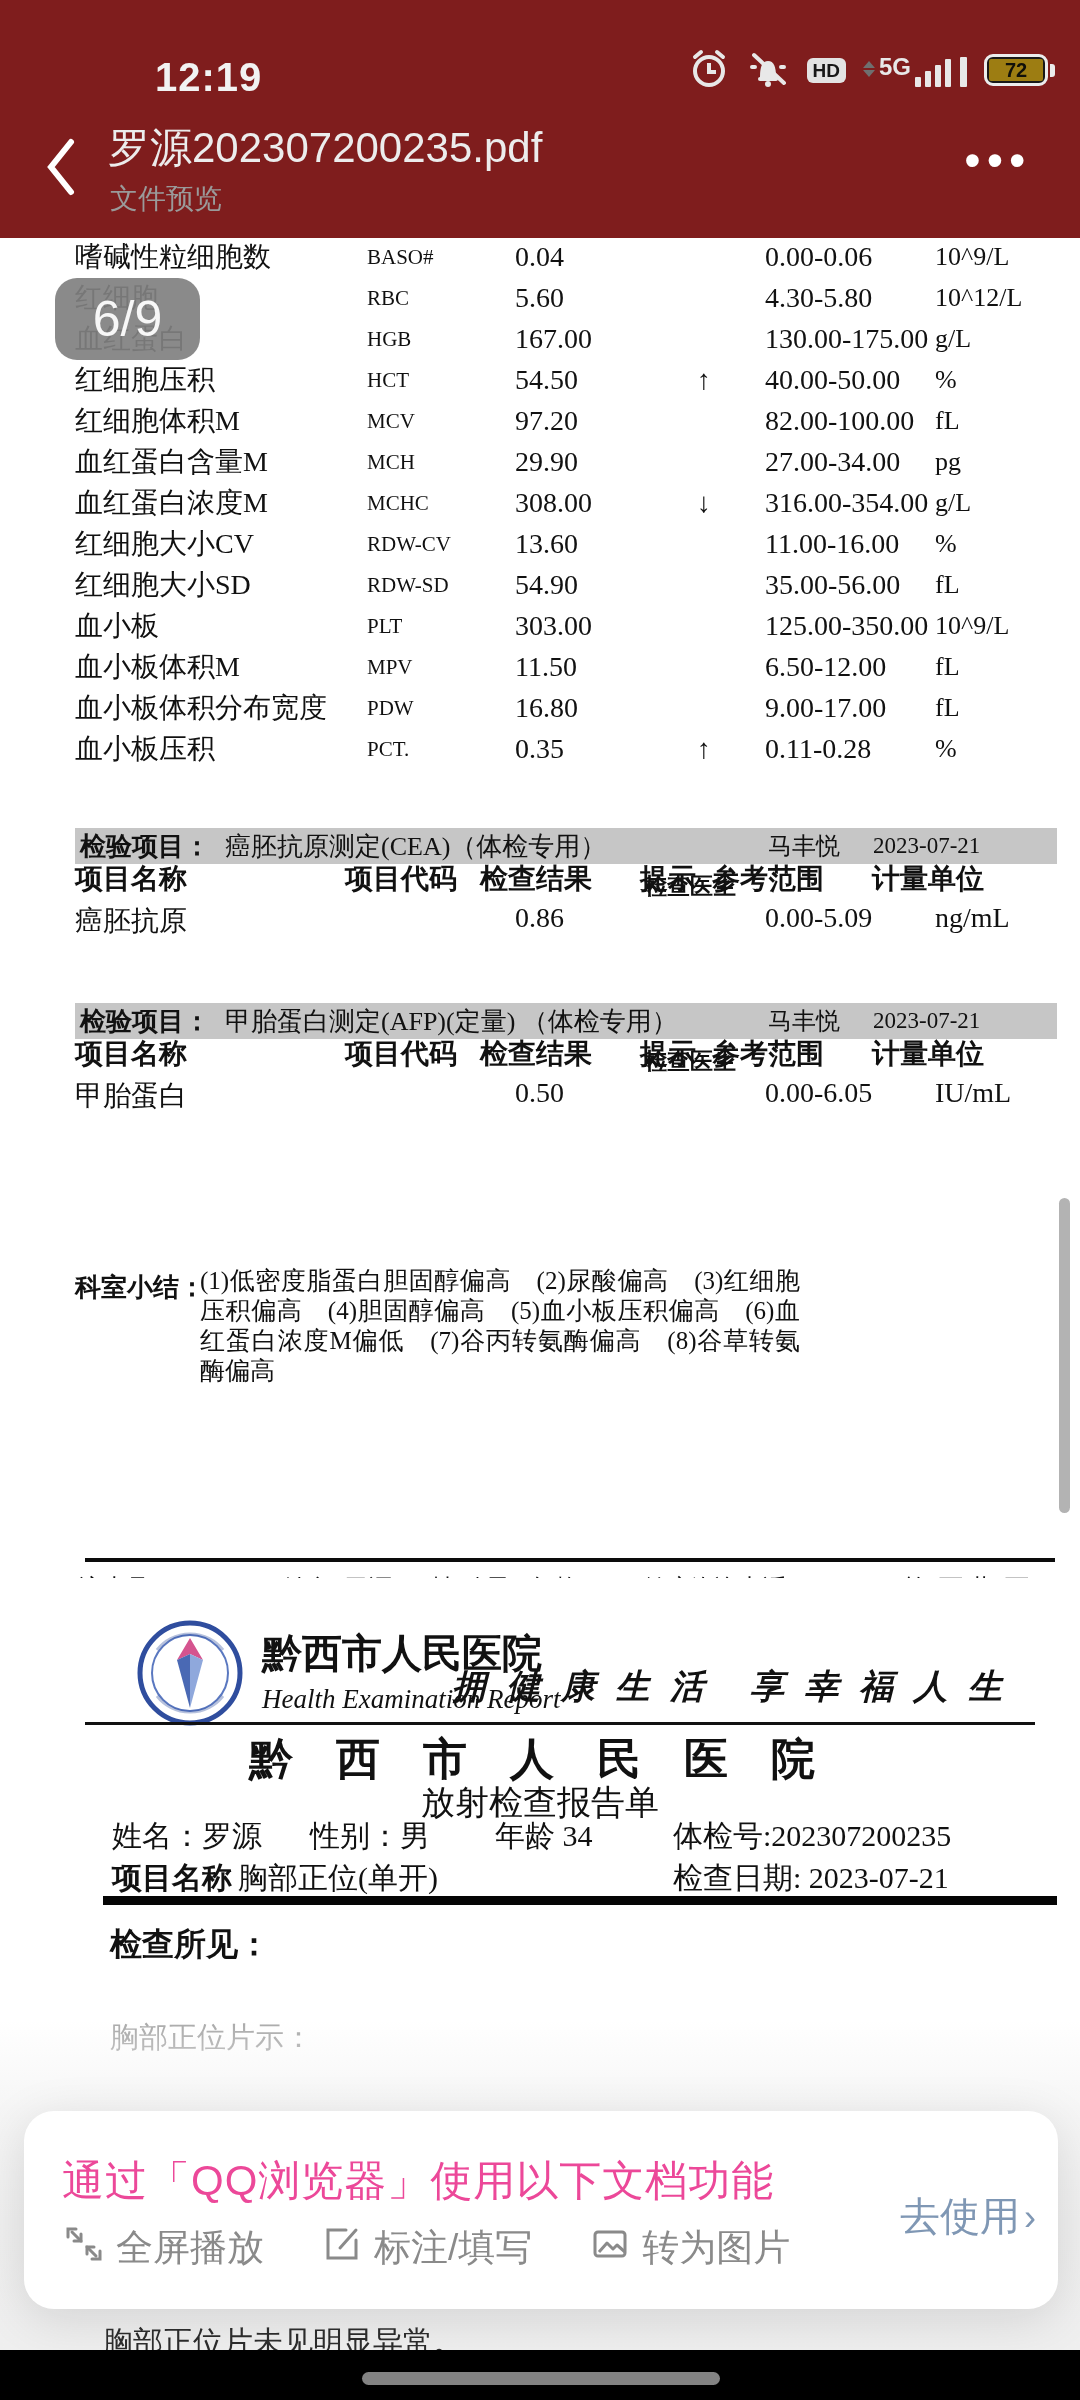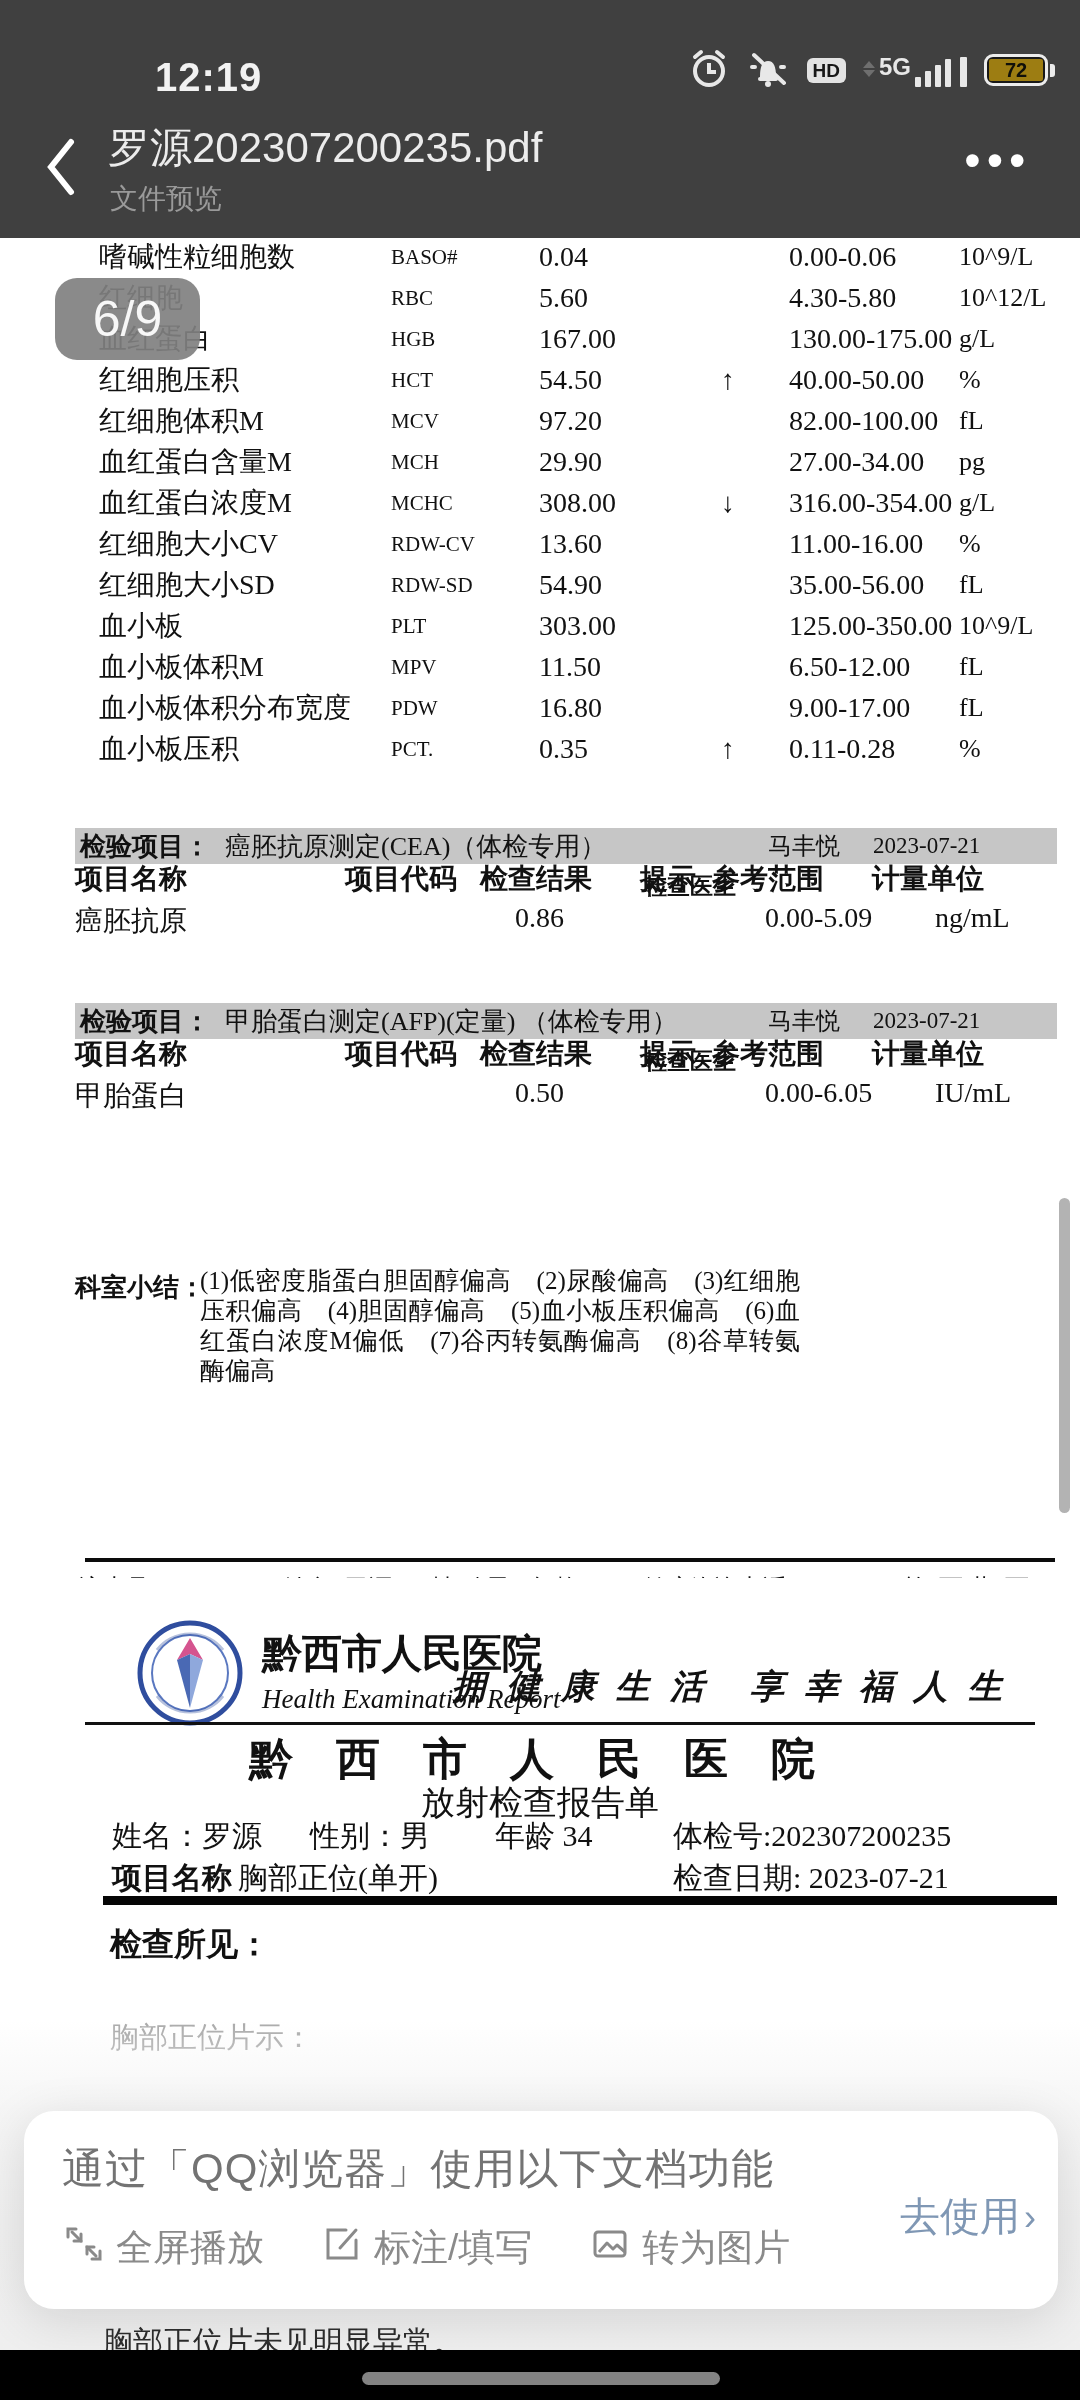--- a/index.html
+++ b/index.html
@@ -1,21 +1,21 @@
 <!DOCTYPE html>
 <html><head>
 <meta charset="utf-8">
 <style>
   * { margin:0; padding:0; box-sizing:border-box; }
   html,body { background:#000; }
   .screen { position:relative; width:1080px; height:2400px; background:#000; overflow:hidden;
             font-family:"Liberation Sans", sans-serif; }
 
   
-  .chrome { position:absolute; left:0; top:0; width:1080px; height:238px; background:#404040;padding-left:12px; }
+  .chrome { position:absolute; left:0; top:0; width:1080px; height:238px; background:#7f1d1d;padding-left:12px; }
   .status-time { position:absolute; left:155px; top:55px; font-size:40px; font-weight:700; color:#f2f2f2; letter-spacing:1px; }
   .status-icons { position:absolute; right:25px; top:46px; height:48px; display:flex; align-items:center; gap:17px; }
   .hd-badge { background:#e3e3e3; color:#181818; font-size:19px; font-weight:700; border-radius:6px; padding:3px 6px; line-height:1; }
   .net { display:flex; align-items:flex-end; gap:4px; }
   .updown { display:flex; flex-direction:column; gap:2px; margin-bottom:10px; }
   .updown i { display:block; width:0; height:0; border-left:6px solid transparent; border-right:6px solid transparent; }
   .updown .up { border-bottom:7px solid #6f6f6f; }
   .updown .dn { border-top:7px solid #6f6f6f; }
   .net-label { color:#e8e8e8; font-size:24px; font-weight:700; margin-bottom:6px; }
   .bars { display:flex; align-items:flex-end; gap:4px; }
@@ -27,21 +27,21 @@
   .bat-nub { width:5px; height:13px; background:#ececec; border-radius:0 3px 3px 0; margin-left:2px; }
 
   .back-btn { position:absolute; left:30px; top:134px; width:60px; height:70px; display:flex; align-items:center; justify-content:center; }
   .appbar-title { position:absolute; left:108px; top:120px; font-size:42px; color:#ececec; }
   .appbar-subtitle { position:absolute; left:110px; top:180px; font-size:28px; color:#9a9a9a; }
   .menu-btn { position:absolute; right:48px; top:138px; color:#fff; letter-spacing:7px; font-size:44px; font-weight:700; line-height:1; }
 
   
   .page5 { position:absolute; left:0; top:238px; width:1080px; height:1392px; background:#fff;
            font-family:"Liberation Serif","DejaVu Serif",serif; color:#111; }
-  .labtable { position:absolute; left:0; top:-2px; width:1072px;padding-left:24px; }
+  .labtable { position:absolute; left:0; top:-2px; width:1072px; }
   .lrow { position:relative; height:41px; }
   .lrow span { position:absolute; top:50%; transform:translateY(-50%); white-space:nowrap; }
   .lrow .n { left:75px;  font-size:28px; }
   .lrow .c { left:367px; font-size:21px; letter-spacing:0px; }
   .lrow .r { left:515px; font-size:28px;text-align:center; }
   .lrow .f { left:697px; font-size:28px; }
   .lrow .g { left:765px; font-size:28px; }
   .lrow .u { left:935px; font-size:26px; }
 
   .badge { position:absolute; left:40px; top:40px; width:145px; height:82px; border-radius:22px;
@@ -96,21 +96,21 @@
   .faint-line { position:absolute; left:110px; top:440px; font-size:29px; color:#a9a9a9; }
 
   .scrim { position:absolute; left:0; top:2020px; width:1080px; height:330px; pointer-events:none;
            background:linear-gradient(to bottom, rgba(243,243,243,0) 0%, rgba(243,243,243,0.85) 30%, #f0f0f0 60%, #efefef 100%); }
   .conclusion { position:absolute; left:103px; top:2322px; font-size:30px; color:#2d2d2d;
                 font-family:"Liberation Serif","DejaVu Serif",serif; }
 
   
   .sheet { position:absolute; left:24px; top:2111px; width:1034px; height:198px; background:#fff; border-radius:30px;
            box-shadow:0 10px 50px rgba(0,0,0,0.12); }
-  .sheet-title { position:absolute; left:38px; top:30px; font-size:42px; color:#737373; letter-spacing:1px; }
+  .sheet-title { position:absolute; left:38px; top:42px; font-size:42px; color:#ec4899; letter-spacing:1px; }
   .sheet-action { position:absolute; right:22px; top:78px; display:flex; align-items:center; gap:4px; color:#7f97b4; }
   .sheet-action .txt { font-size:40px; }
   .sheet-action .chev { font-size:36px; margin-top:2px; }
   .features { position:absolute; left:40px; top:112px; display:flex; gap:58px; }
   .feature { display:flex; align-items:center; gap:12px; color:#8a8a8a; font-size:37px; }
 
   
   .navbar { position:absolute; left:0; top:2350px; width:1080px; height:50px; background:#000; }
   .homepill { position:absolute; left:362px; top:22px; width:358px; height:13px; border-radius:7px; background:#838383; }
 </style>

